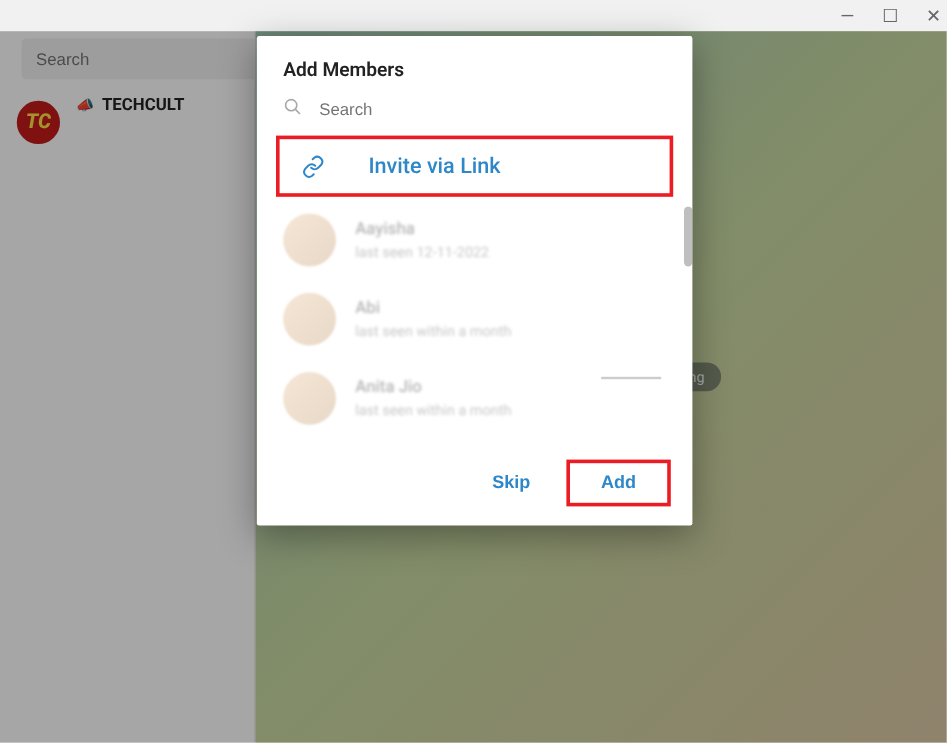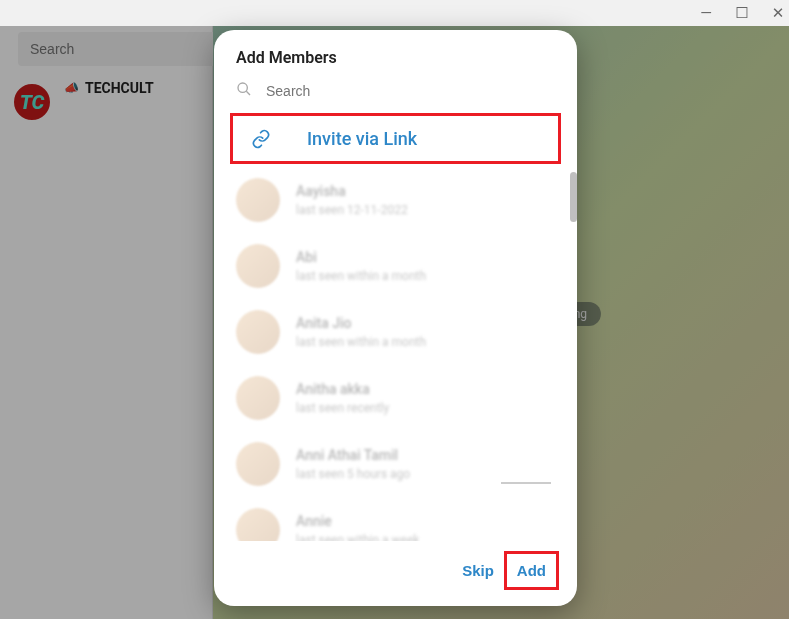--- a/index.html
+++ b/index.html
@@ -10,49 +10,49 @@
   .winctl span { width: 14px; text-align: center; cursor: default; }
 
   .appbody { display: flex; height: 593px; }
   .leftcol { width: 213px; background: #fff; border-right: 1px solid #e6e6e6; display: flex; flex-direction: column; }
   .searchrow { display: flex; align-items: center; padding: 6px 8px; gap: 10px; background: #fff; }
   .hamburger { width: 22px; height: 18px; display: flex; flex-direction: column; justify-content: space-between; cursor: pointer; }
   .hamburger div { height: 2px; background: #8a8a8a; border-radius: 1px; }
   .mainsearch { flex: 1; background: #f1f1f1; border: none; border-radius: 4px; height: 34px; padding: 0 12px; font-size: 14px; color: #888; }
 
   .chanitem { display: flex; padding: 8px 10px; gap: 10px; }
-  .chanlogo { width: 44px; height: 44px; border-radius: 50%; background: #c31b1b; color: #5eead4; display: flex; align-items: center; justify-content: center; font-weight: 800; font-size: 20px; font-style: italic; border: 4px solid #fff; box-shadow: 0 0 0 1px #fff; }
+  .chanlogo { width: 44px; height: 44px; border-radius: 50%; background: #c31b1b; color: #fde047; display: flex; align-items: center; justify-content: center; font-weight: 800; font-size: 17px; font-style: italic; border: 4px solid #fff; box-shadow: 0 0 0 1px #fff; }
   .chanmeta { flex: 1; }
   .channame { font-size: 14px; font-weight: 700; color: #222; display: flex; align-items: center; gap: 6px; }
   .chansub { font-size: 13px; color: #3a8ecb; margin-top: 2px; }
 
   .rightcol { flex: 1; background: linear-gradient(135deg, #a1cbb5 0%, #c9d9a1 50%, #dcc9a6 100%); position: relative; }
   .pill { position: absolute; left: 50%; top: 276px; transform: translateX(-50%); background: rgba(70,80,80,.55); color: #fff; font-size: 12px; padding: 5px 14px; border-radius: 14px; white-space: nowrap; }
 
   .dim { position: absolute; left: 0; right: 0; top: 26px; bottom: 0; background: rgba(0,0,0,.35); }
 
-  .modal { position: absolute; left: 214px; top: 30px; width: 363px; height: 576px; background: #fff; border-radius: 20px; box-shadow: 0 8px 30px rgba(0,0,0,.35); display: flex; flex-direction: column; }
+  .modal { position: absolute; left: 214px; top: 30px; width: 363px; height: 408px; background: #fff; border-radius: 2px; box-shadow: 0 8px 30px rgba(0,0,0,.35); display: flex; flex-direction: column; }
   .modal-head { padding: 18px 22px 6px; font-size: 16px; font-weight: 600; color: #222; }
   .modal-search { display: flex; align-items: center; gap: 14px; padding: 8px 22px 10px; color: #a8a8a8; }
   .modal-search input { border: none; outline: none; font-size: 14px; flex: 1; color: #666; }
 
   .invite-wrap { margin: 2px 16px 8px; border: 3px solid #eb1c24; padding: 2px 0; }
   .invite { display: flex; align-items: center; gap: 24px; padding: 10px 6px; color: #2e87c8; font-size: 18px; font-weight: 500; cursor: pointer; }
   .linkicon { width: 44px; display: flex; justify-content: center; }
 
   .list { flex: 1; overflow: hidden; position: relative; }
   .listinner { padding: 0 12px 0 22px; }
   .contact { display: flex; align-items: center; gap: 16px; padding: 6px 0 16px; }
   .avatar { width: 44px; height: 44px; border-radius: 50%; background: linear-gradient(135deg,#f5e6d5,#e8d8c8); filter: blur(1px); }
   .contact .info .name { font-size: 14px; color: #b8b8b8; font-weight: 500; filter: blur(1.5px); }
   .contact .info .seen { font-size: 12px; color: #c8c8c8; margin-top: 4px; filter: blur(1.5px); }
 
-  .modal-foot { display: flex; justify-content: flex-end; padding: 10px 18px 16px; }
+  .modal-foot { display: flex; justify-content: flex-end; gap: 20px; padding: 10px 18px 16px; }
   .btn { font-size: 15px; font-weight: 600; color: #2e87c8; background: none; border: none; cursor: pointer; padding: 6px 10px; }
-  .add-wrap { border: 3px solid #eb1c24; padding: 2px 0; }
+  .add-wrap { border: 3px solid #eb1c24; padding: 2px 16px; }
 
   .scrollthumb { position: absolute; right: 0; top: 0; width: 7px; height: 50px; background: rgba(0,0,0,.25); border-radius: 4px; }
   .scrollbot { position: absolute; right: 26px; bottom: 57px; width: 50px; height: 2px; background: #ccc; }
 
   .mega-icon { font-size: 12px; color: #222; }
 </style>
 </head>
 <body>
 
 <div class="titlebar">

